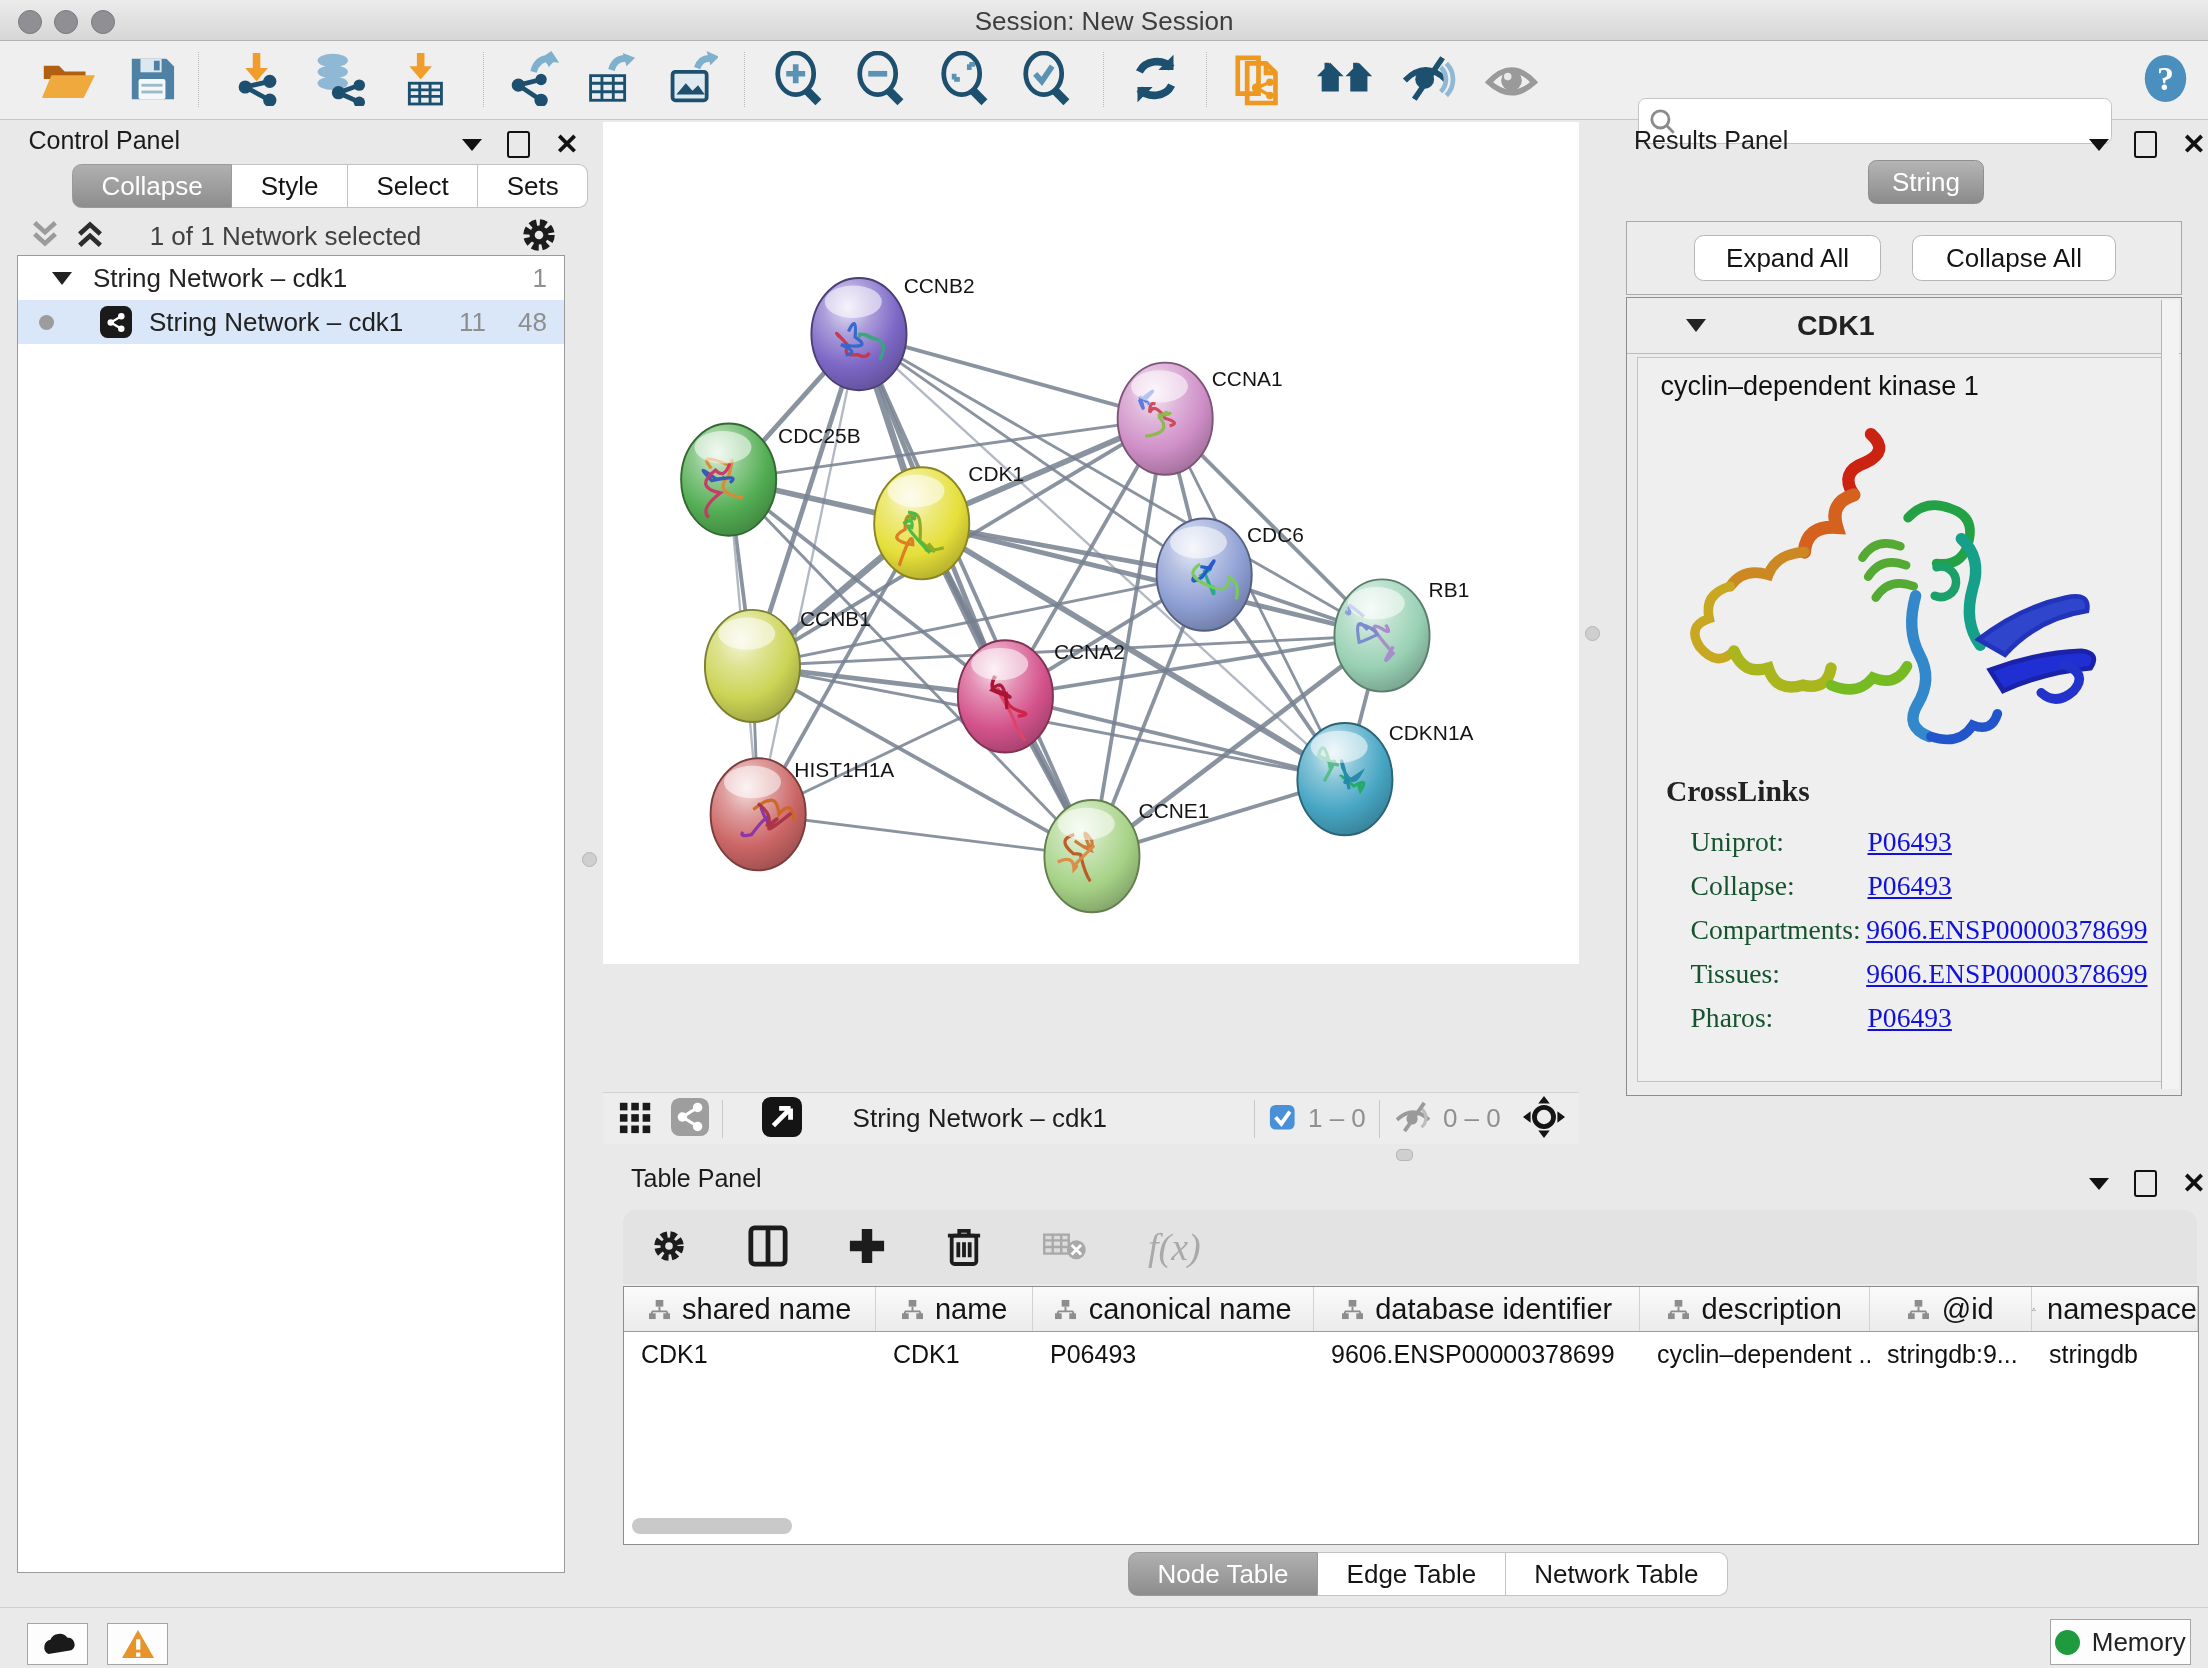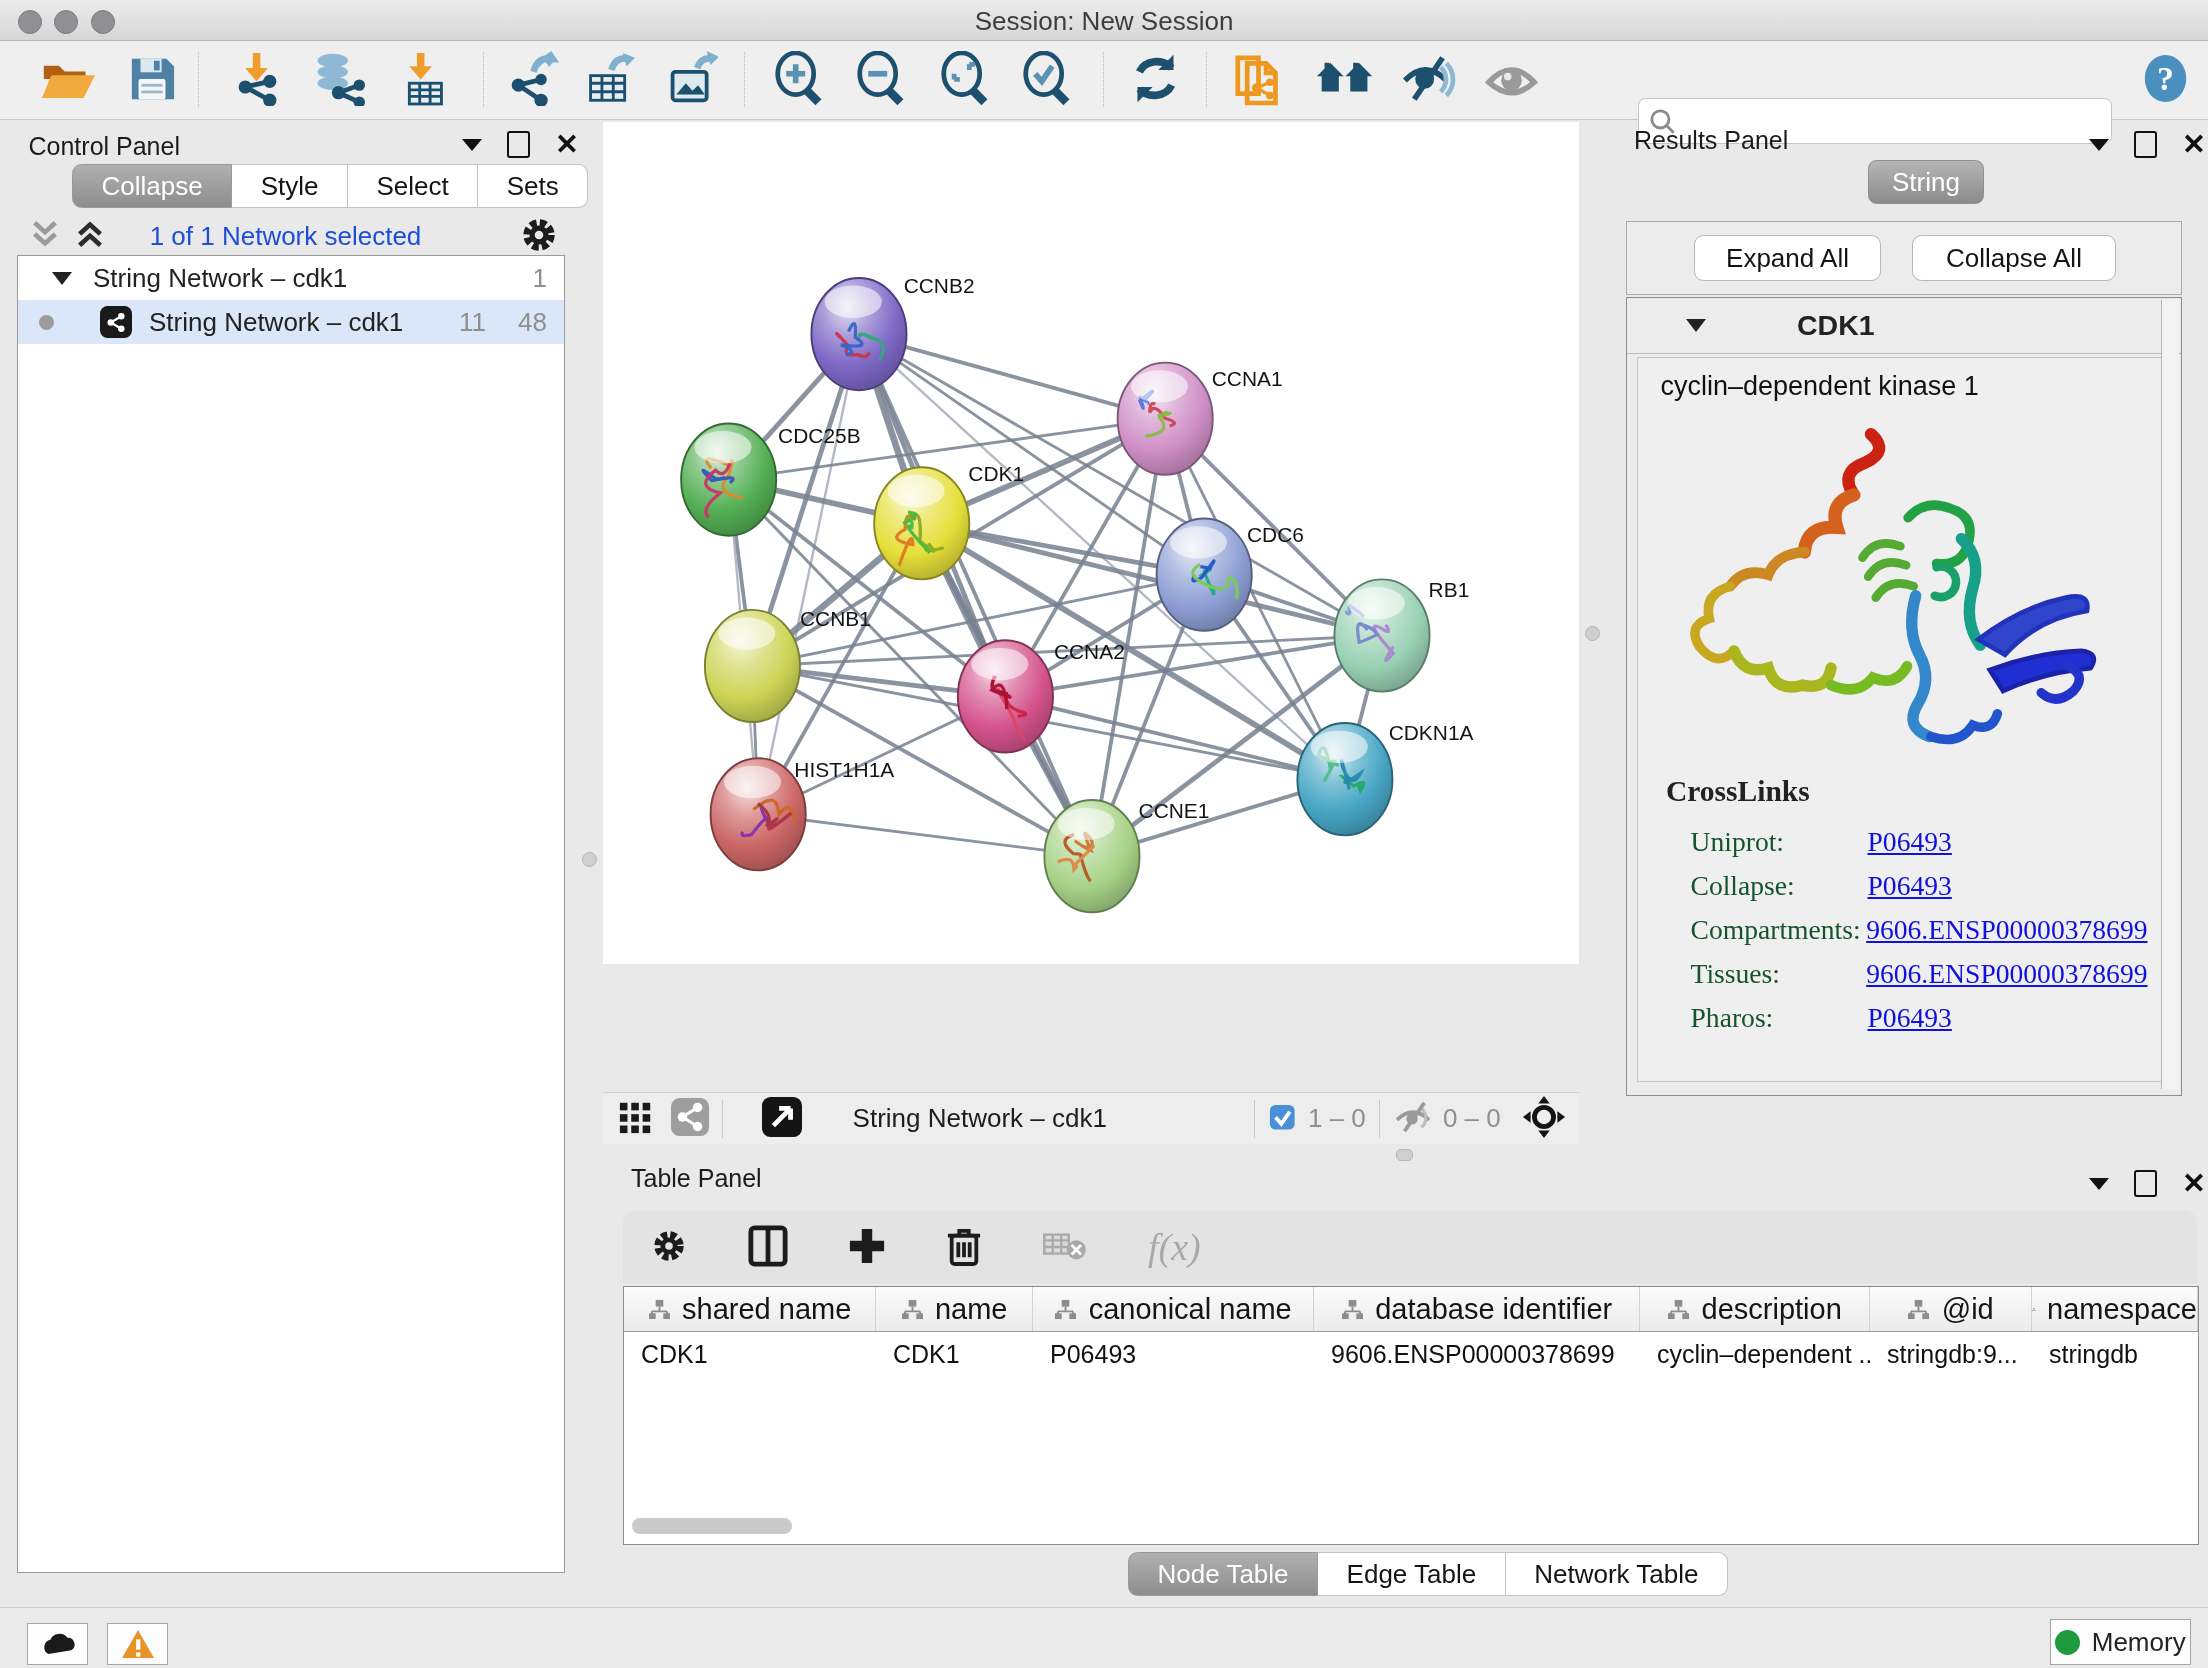--- a/index.html
+++ b/index.html
@@ -36,21 +36,21 @@
   
   .tabbar{display:flex;}
   .tab{height:42px;line-height:42px;padding:0 28.5px;font-size:26px;
     background:#fff;border:1px solid #c2c2c2;border-left:none;color:#141414;
     text-align:center;}
   .tab:first-child{border-left:1px solid #c2c2c2;border-radius:9.5px 0 0 9.5px;}
   .tab:last-child{border-radius:0 9.5px 9.5px 0;}
   .tab.sel{background:linear-gradient(#b0b0b0,#8d8d8d);color:#fff;
     border-color:#9a9a9a;}
   
-  .ctl-status{font-size:26px;color:#1d4ed8;}
+  .ctl-status{font-size:26px;color:#404040;}
   .treebox{left:17px;top:255px;width:546px;height:1316px;background:#fff;
     border:1.9px solid #9a9a9a;}
   .trow{position:relative;height:44px;display:flex;align-items:center;
     font-size:26px;}
   .trow .cnt{color:#8f8f8f;}
   .trow.sel{background:#d9e7f8;}
   .tri-down{width:0;height:0;border-left:10.5px solid transparent;
     border-right:10.5px solid transparent;border-top:13.3px solid #222;}
   .dot{width:15px;height:15px;border-radius:50%;background:#9c9c9c;}
   .shareSq{width:32px;height:32px;border-radius:7.6px;background:#1a1a1a;
@@ -306,21 +306,21 @@
     <input type="text" value="" style="">
   </div>
   <div class="tbtn" style="left:2134px">
     <span><svg width="49" height="49" viewBox="0 0 52 52">
           <ellipse cx="26" cy="26" rx="22" ry="25" fill="#4b8fbe"></ellipse>
           <text x="26" y="38" text-anchor="middle" font-size="36" font-weight="bold" fill="#fff" font-family="Liberation Serif,serif">?</text>
         </svg></span>
   </div>
 </div>
 
-<div class="abs phead" style="left:28.5px;top:132px">Control Panel</div>
+<div class="abs phead" style="left:28.5px;top:126px">Control Panel</div>
 <div class="phead-icons" style="left:462px;top:131px">
   <span class="ph-arrow"></span>
   <span class="ph-float"></span>
   <span class="ph-x">✕</span>
 </div>
 <div class="abs tabbar" style="left:72px;top:164px" id="ctl-tabs">
     <div class="tab sel">Collapse</div>
     <div class="tab">Style</div>
     <div class="tab">Select</div>
     <div class="tab">Sets</div>

